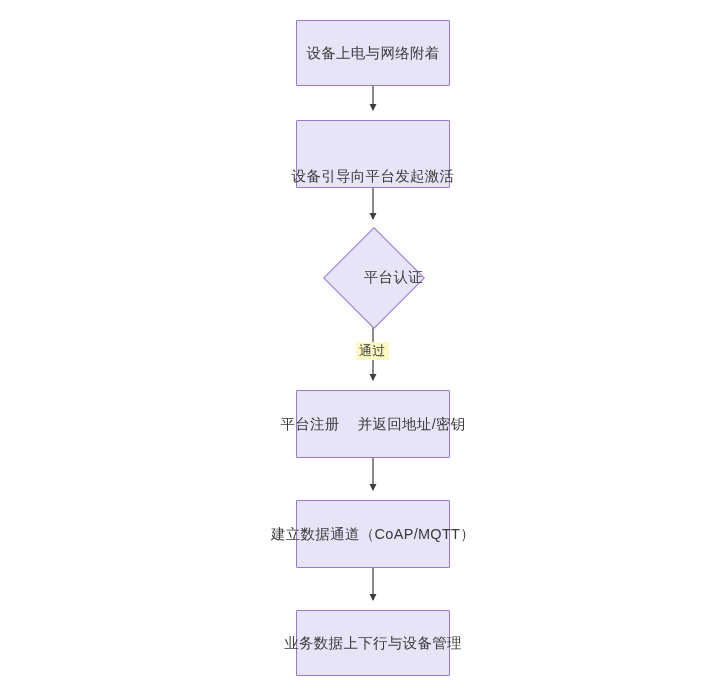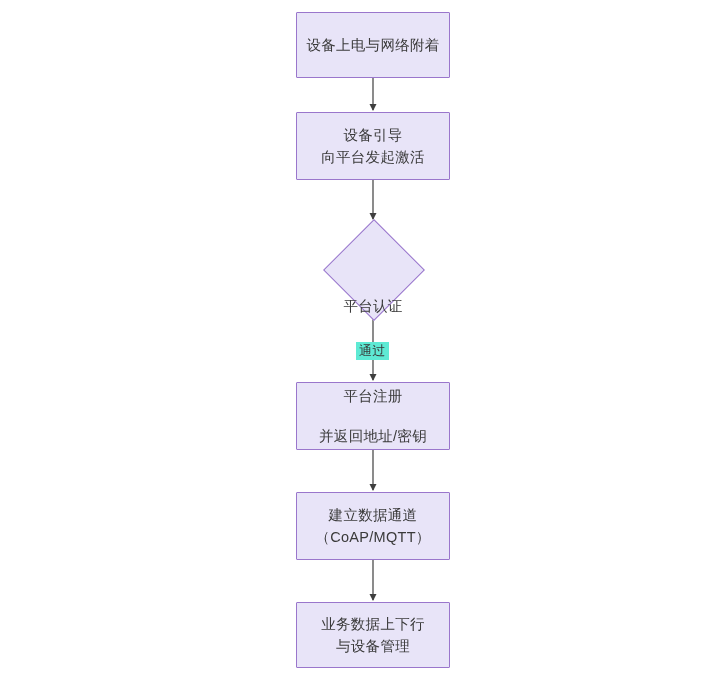--- a/index.html
+++ b/index.html
@@ -21,29 +21,29 @@
     top: 0;
     width: 726px;
     height: 700px;
   }
 
   
   .node {
     position: absolute;
     box-sizing: border-box;
     display: flex;
-    flex-direction: column;
     align-items: center;
     justify-content: center;
     text-align: center;
     color: #3a3a3a;
     font-size: 14.5px;
     line-height: 1.55;
     letter-spacing: 0.3px;
     z-index: 3;
+    margin-top: 8px;
   }
 
   .node.process {
     background: #e8e4f8;
     border: 1px solid #9a76cc;
     border-radius: 1px;
   }
 
   .node-line {
     display: block;
@@ -74,21 +74,21 @@
     z-index: 2;
     white-space: nowrap;
   }
 
   
   .edge-label {
     position: absolute;
     z-index: 4;
     font-size: 13px;
     color: #3a3a3a;
-    background: #5eead4;
+    background: #fef9c3;
     padding: 1px 3px;
     line-height: 1.25;
     white-space: nowrap;
     letter-spacing: 0.3px;
   }
 
   svg.connectors {
     position: absolute;
     left: 0;
     top: 0;
@@ -118,21 +118,21 @@
 
     <line x1="373" y1="450" x2="373" y2="490" stroke="#3f3f3f" stroke-width="1.2" marker-end="url(#arrowhead)"></line>
 
     <line x1="373" y1="560" x2="373" y2="600" stroke="#3f3f3f" stroke-width="1.2" marker-end="url(#arrowhead)"></line>
   </svg>
 
   <div class="node process" style="left:296px; top:12px; width:154px; height:66px;">
     <span class="node-line">设备上电与网络附着</span>
   </div>
 
-  <div class="node process" style="left:296px; top:112px; width:154px; height:68px;">
+  <div class="node process" style="left:296px; top:112px; width:154px; height:68px;align-items:flex-end;">
     <span class="node-line">设备引导</span>
     <span class="node-line">向平台发起激活</span>
   </div>
 
   <div class="node decision" style="left:323px; top:221px; width:100px; height:96px;">
     <span class="diamond-shape"></span>
     <span class="diamond-label">平台认证</span>
   </div>
 
   <div class="edge-label" style="left:356px; top:342px;">通过</div>

